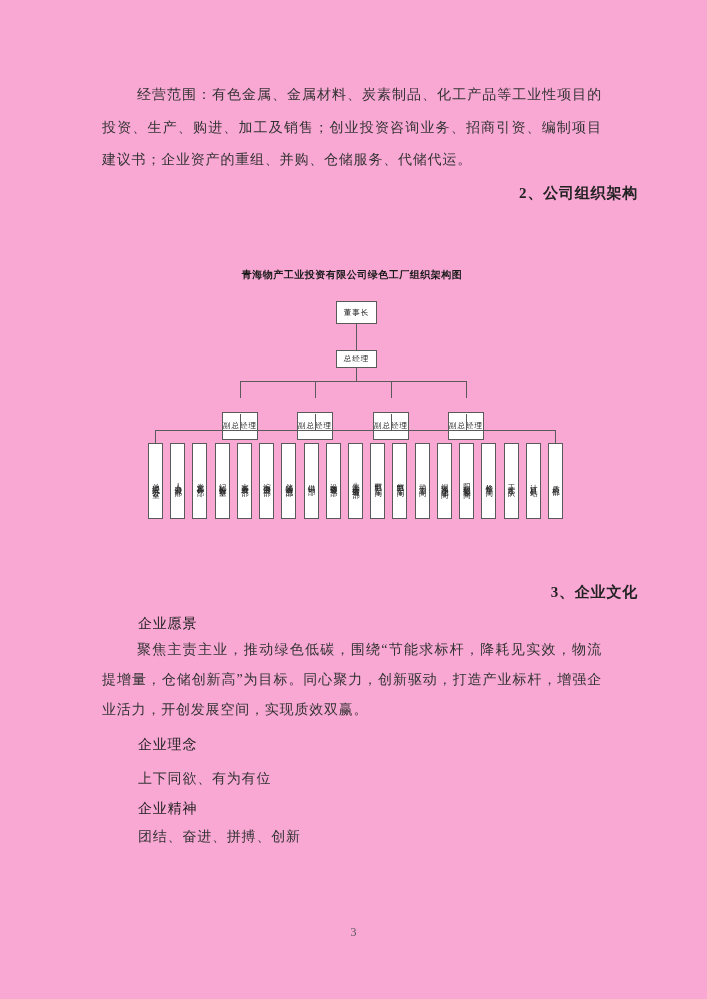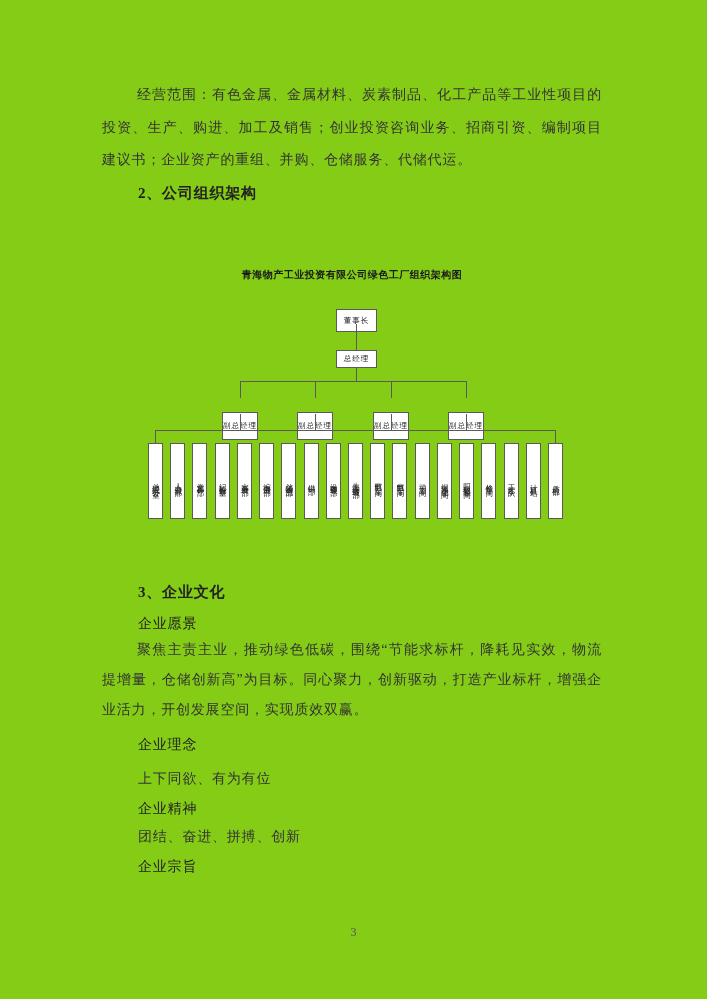--- a/index.html
+++ b/index.html
@@ -1,40 +1,40 @@
 <!DOCTYPE html>
 <html><head>
 <meta charset="utf-8">
 <style>
   html,body { margin:0; padding:0; background:#fff; }
   .page {
-    position:relative; width:707px; height:999px; background:#84cc16;
+    position:relative; width:707px; height:999px; background:#f9a8d4;
     font-family:"Liberation Serif","DejaVu Serif",serif; color:#333;
     overflow:hidden;
   }
   
   .tb { position:absolute; left:102px; width:500px; font-size:14px;
         letter-spacing:0.8px; line-height:20px; }
   .para { text-align:justify; text-indent:35px; }
   .p1 { line-height:32.5px; }
   .pvision { line-height:30px; }
-  .h-num { font-weight:bold; font-size:15px; padding-left:36px; color:#222; }
+  .h-num { font-weight:bold; font-size:15px; padding-left:36px; color:#222;text-align:right; }
   .sub-label { font-weight:normal; font-size:14px; padding-left:36px; color:#222; }
   .sub-text { padding-left:36px; }
   .pagenum { position:absolute; top:925px; left:0; width:707px;
              text-align:center; font-size:12px; color:#555; }
   
   .chart-title { position:absolute; left:102px; top:268px; width:500px;
                  text-align:center; font-weight:bold; font-size:10px;
                  letter-spacing:0.5px; color:#1a1a1a; }
   .obox { position:absolute; border:1px solid #5a5a5a; background:#fff;
           box-sizing:border-box; display:flex; align-items:center;
           justify-content:center; font-size:7.5px; letter-spacing:1px;
           color:#222; }
-  .box-chairman { left:336px; top:309px; width:41px; height:23px; }
+  .box-chairman { left:336px; top:301px; width:41px; height:23px; }
   .box-gm       { left:336px; top:350px; width:41px; height:18px; }
   .box-deputy   { top:412px; width:36px; height:28px; }
   .d1 { left:222px; } .d2 { left:297px; } .d3 { left:373px; } .d4 { left:448px; }
   .vline { position:absolute; width:1px; background:#5a5a5a; }
   .hline { position:absolute; height:1px; background:#5a5a5a; }
   .v-a  { left:356px; top:324px; height:26px; }
   .v-b  { left:356px; top:368px; height:13px; }
   .h-1  { left:240px; top:381px; width:227px; }
   .v-c1 { left:240px; top:381px; height:17px; }
   .v-c2 { left:315px; top:381px; height:17px; }
@@ -119,17 +119,16 @@
 
   <div class="tb sub-label" style="top:614px">企业愿景</div>
   <div class="tb para pvision" style="top:635px">聚焦主责主业，推动绿色低碳，围绕“节能求标杆，降耗见实效，物流提增量，仓储创新高”为目标。同心聚力，创新驱动，打造产业标杆，增强企业活力，开创发展空间，实现质效双赢。</div>
 
   <div class="tb sub-label" style="top:735px">企业理念</div>
   <div class="tb sub-text" style="top:769px">上下同欲、有为有位</div>
 
   <div class="tb sub-text" style="top:827px">团结、奋进、拼搏、创新</div>
   <div class="tb sub-label" style="top:799px">企业精神</div>
 
-  <div class="tb sub-label" style="top:857px">企业宗旨</div>
 
   <div class="pagenum">3</div>
 
 </div>
 
 </body></html>

